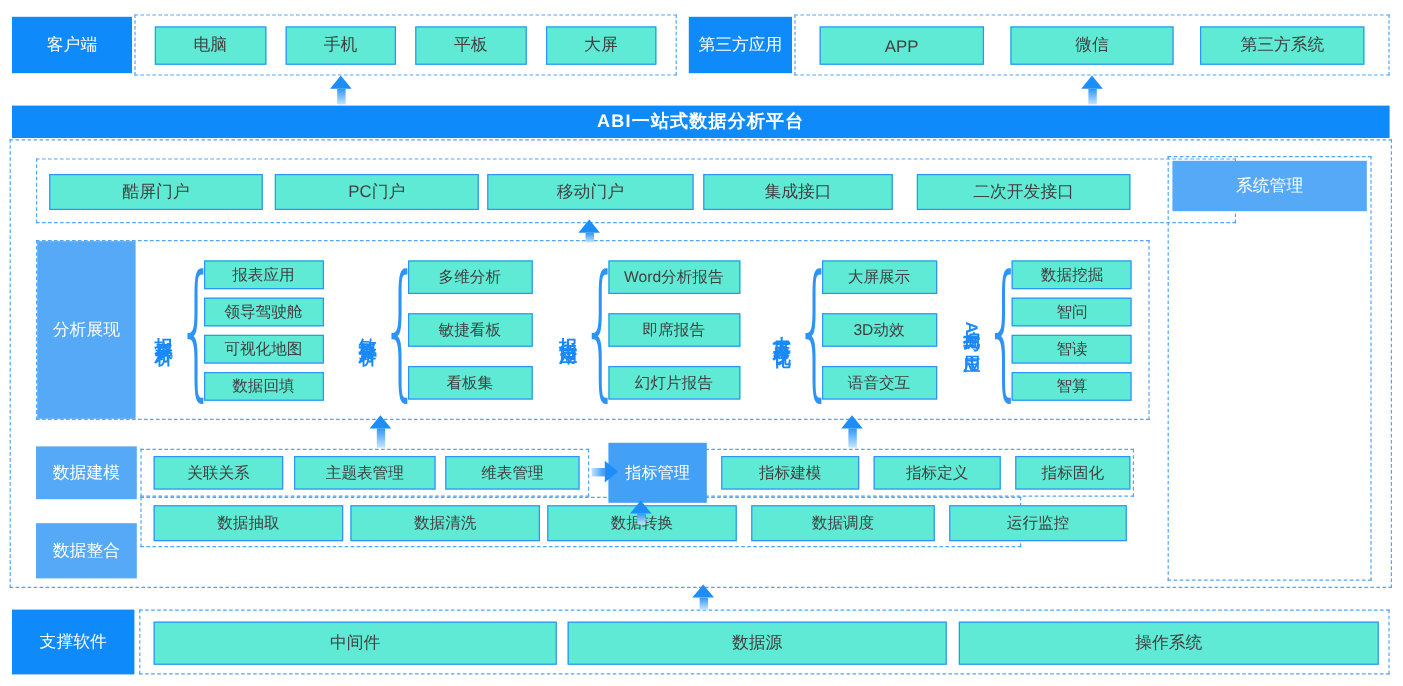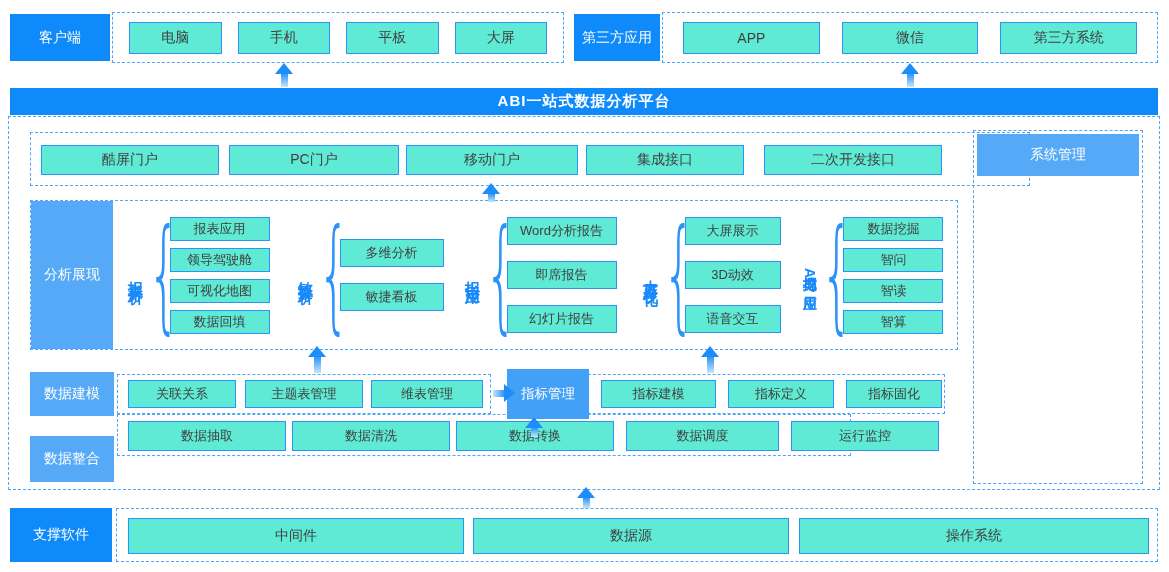--- a/index.html
+++ b/index.html
@@ -87,20 +87,21 @@
         <div class="wbox">数据回填</div>
       </div>
     </div>
 
     <div class="group" style="left:266px;">
       <div class="vlabel">敏捷分析</div>
       <div class="brace">{</div>
       <div class="col col3" style="width:104px;">
         <div class="wbox">多维分析</div>
         <div class="wbox">敏捷看板</div>
+        <div class="wbox">看板集</div>
       </div>
     </div>
 
     <div class="group" style="left:433px;">
       <div class="vlabel">报告应用</div>
       <div class="brace">{</div>
       <div class="col col3" style="width:110px;">
         <div class="wbox">Word分析报告</div>
         <div class="wbox">即席报告</div>
         <div class="wbox">幻灯片报告</div>

